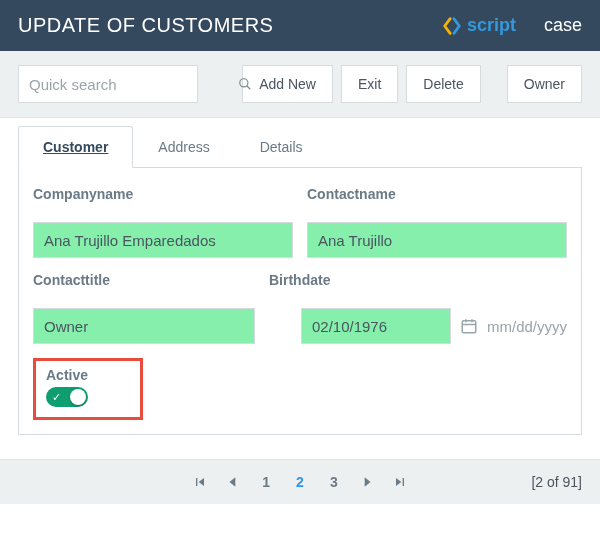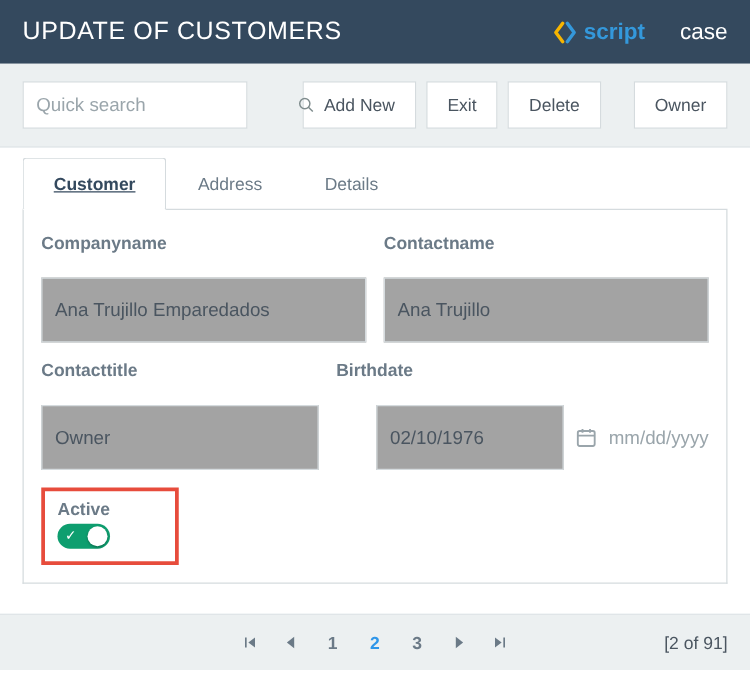--- a/index.html
+++ b/index.html
@@ -103,25 +103,25 @@
   .form-card {
     border: 1px solid #d5dbde;
     border-top: none;
     padding: 18px 14px 14px 14px;
   }
   .row { display: flex; gap: 14px; margin-bottom: 14px; }
   .col { flex: 1; display:flex;flex-direction:column;gap:20px;}
   .field-label { color:#6b7a87; font-weight:700; font-size:14px;}
   .field-input {
     border:1px solid #d5dbde;
-    height:52px;
+    height:36px;
     padding:0 10px;
     font-size:15px;
     color:#4a5560;
-    background:#a3a3a3;
+    background:#86efac;
     outline:none;
     width:100%;
   }
   .date-row { display:flex; gap:8px; align-items:center;margin-left:32px;}
   .date-input { flex:0 0 150px;}
   .date-icon { color:#9aa5ab; display:flex;align-items:center;justify-content:center; width:20px;}
   .date-placeholder { color:#9aa5ab; font-size:15px;}
   .highlight-box {
     border: 3px solid #e74c3c;
     padding: 6px 10px 10px 10px;

